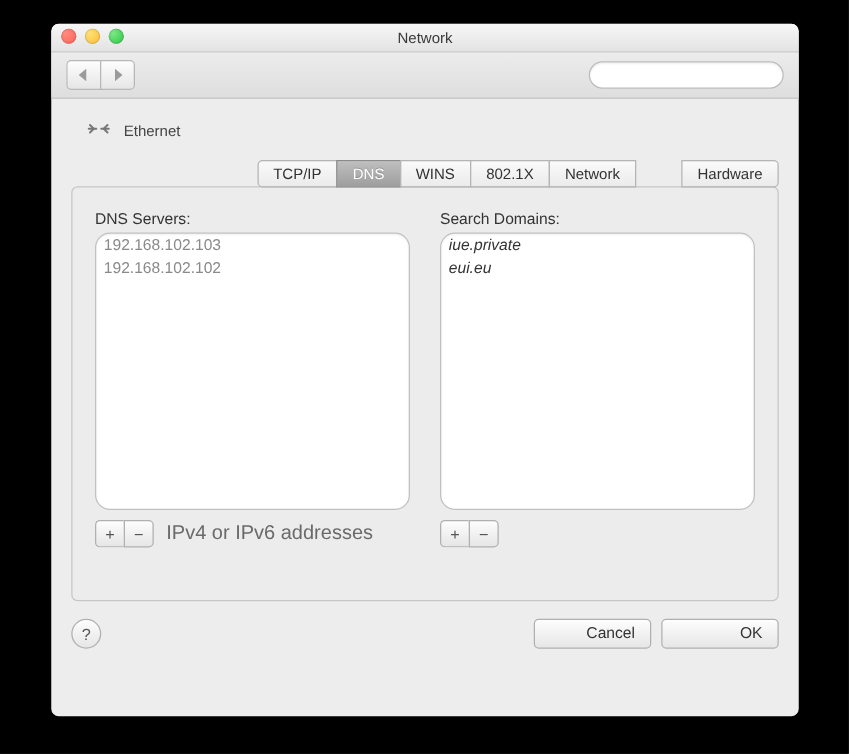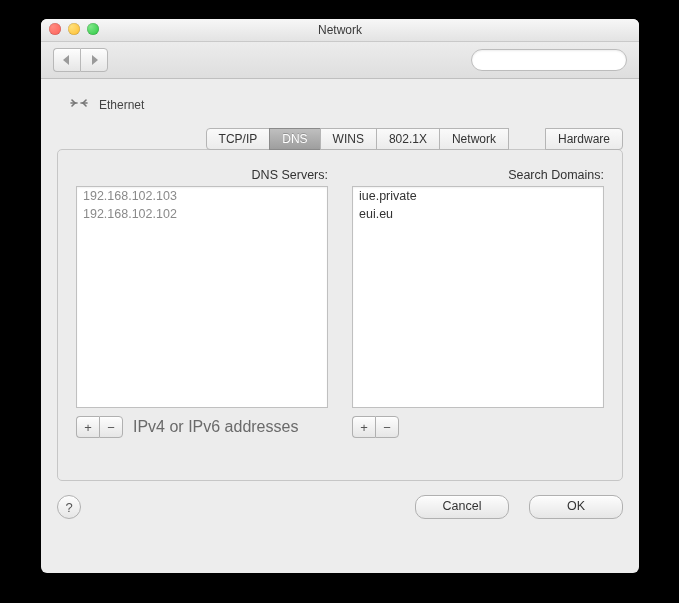--- a/index.html
+++ b/index.html
@@ -167,37 +167,37 @@
   }
   .col {
     flex: 1;
     display: flex;
     flex-direction: column;
   }
   .col-label {
     font-size: 12.5px;
     color: #333;
     margin-bottom: 4px;
-    text-align: right;
   }
   .listbox {
     background: #fff;
     border: 1px solid #c0c0c0;
-    border-radius: 0;
+    border-radius: 12px;
     height: 220px;
     overflow: auto;
     box-shadow: inset 0 1px 2px rgba(0,0,0,0.06);
   }
   .list-item {
     padding: 2px 6px;
     font-size: 12.5px;
     color: #8a8a8a;
   }
   .list-item.dark {
     color: #333;
+    font-style: italic;
   }
   .row-controls {
     margin-top: 8px;
     display: flex;
     align-items: center;
     gap: 10px;
   }
   .pm-group {
     display: flex;
   }
@@ -234,23 +234,22 @@
     display: flex;
     align-items: center;
     justify-content: center;
     font-size: 13px;
     color: #555;
     box-shadow: 0 1px 0 rgba(255,255,255,0.6) inset;
   }
   .footer-spacer { flex: 1; }
   .footer .btn {
     min-width: 68px;
-    text-align: center;
-    margin-left: 20px;
-    border-radius: 10px;
+    text-align: right;
+    margin-left: 8px;
   }
 </style>
 </head>
 <body>
 
 <div class="window">
   <div class="titlebar">
     <div class="traffic-lights">
       <div class="tl close"></div>
       <div class="tl min"></div>

